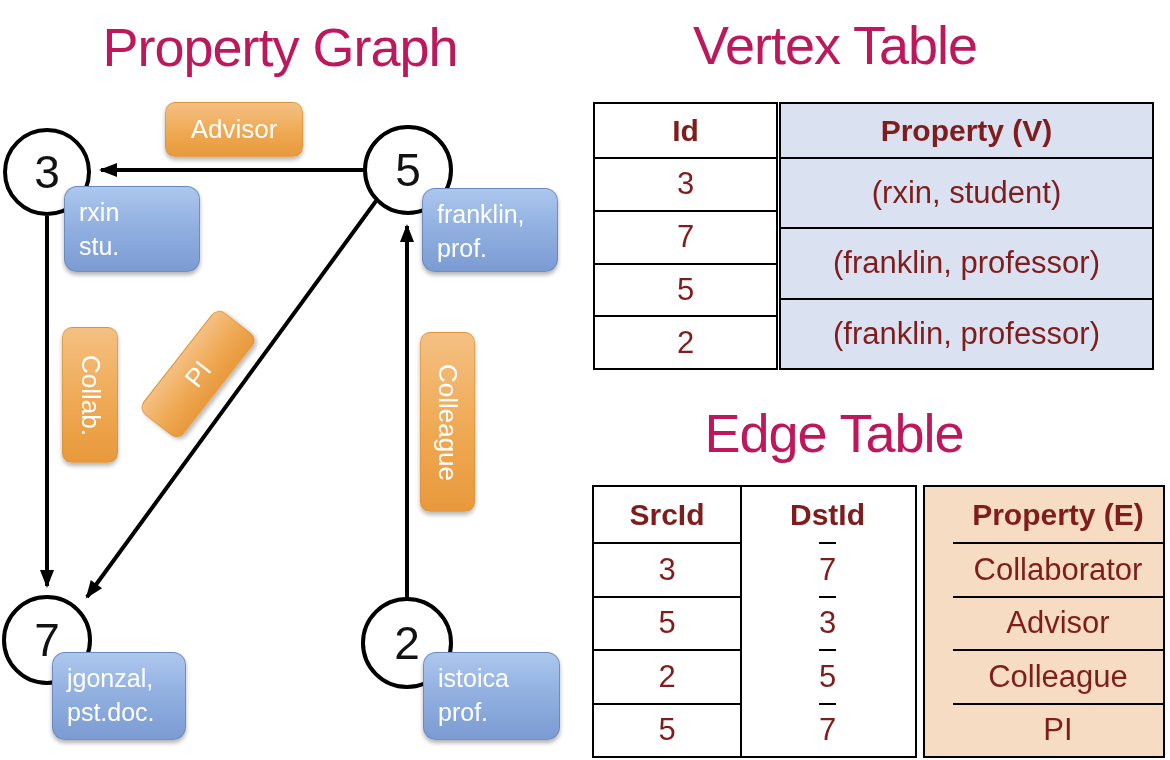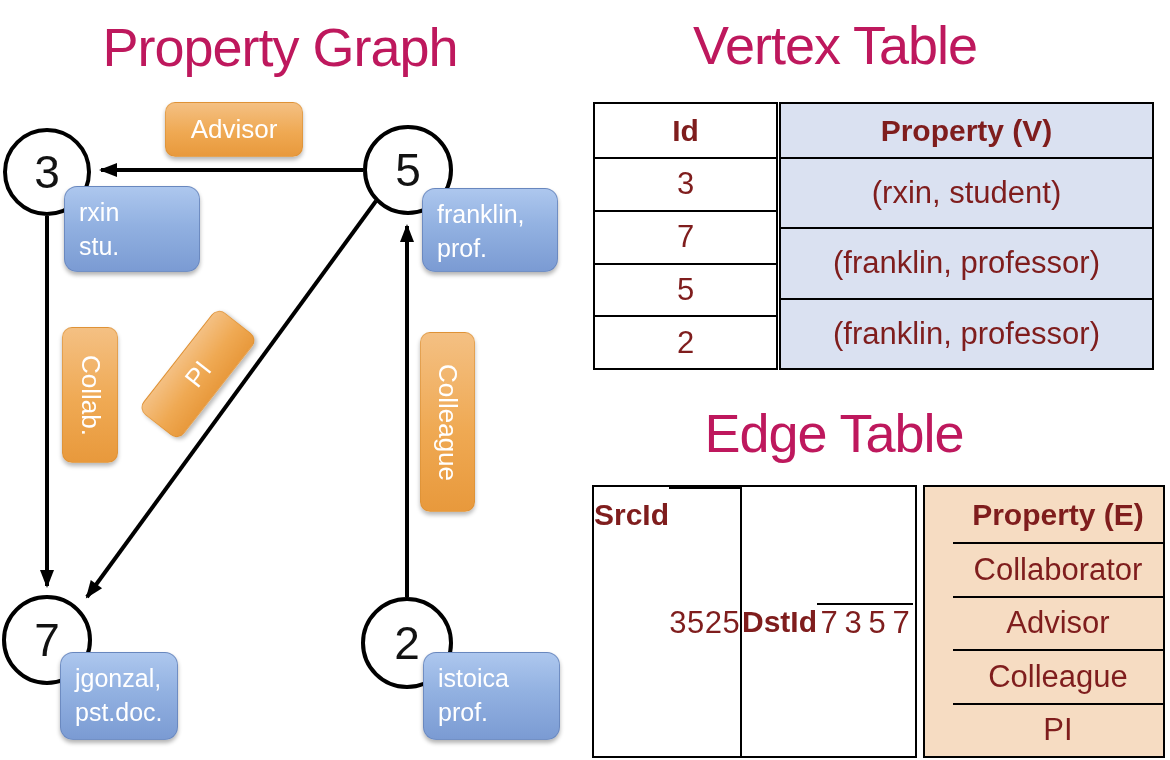--- a/index.html
+++ b/index.html
@@ -35,21 +35,21 @@
 
   .vbox {
     position:absolute; z-index:3; border-radius:13px;
     background:linear-gradient(180deg,#adc7ee 0%, #92b1e1 45%, #7b9bd3 100%);
     border:1px solid rgba(100,130,185,.8);
     box-shadow:0 3px 4px rgba(0,0,0,.30);
     color:#fff; font-size:25px; line-height:34px; padding:8px 16px 0 14px;
   }
   .vbox-3 { left:64px;  top:186px; width:136px; height:86px; }
   .vbox-5 { left:422px; top:188px; width:136px; height:84px; }
-  .vbox-7 { left:60px;  top:652px; width:118px; height:88px; }
+  .vbox-7 { left:52px;  top:652px; width:134px; height:88px; }
   .vbox-2 { left:423px; top:652px; width:137px; height:88px; }
 
   .elabel {
     position:absolute; z-index:4; border-radius:10px;
     background:linear-gradient(180deg,#f4c083 0%, #efa953 55%, #e8993c 100%);
     border:1px solid rgba(215,140,50,.55);
     box-shadow:0 3px 4px rgba(0,0,0,.28);
     color:#fff; font-size:26px;
     display:flex; align-items:center; justify-content:center;
   }
@@ -72,21 +72,21 @@
   }
   .cell.head { flex:none; font-weight:700; font-size:30px; border-top:none; }
 
   
   #vtable .id-col   { width:185px; }
   #vtable .prop-col { width:375px; margin-left:1px; background:#dae1f1; }
   #vtable .cell.head { height:53px; }
 
   
   #etable .et-left { display:flex; border:2px solid #000; width:325px; background:#fff; }
-  #etable .subcol { display:flex; flex-direction:row; }
+  #etable .subcol { display:flex; flex-direction:column; }
   #etable .src-col { width:148px; border-right:2px solid #000; }
   #etable .dst-col { width:171px;align-items:center; }
   #etable .prop-col { width:242px; margin-left:6px; background:#f6dcc2;padding-left:28px; }
   #etable .cell.head { height:55px; }
 </style>
 </head>
 <body>
 
 <div class="stage">
 

